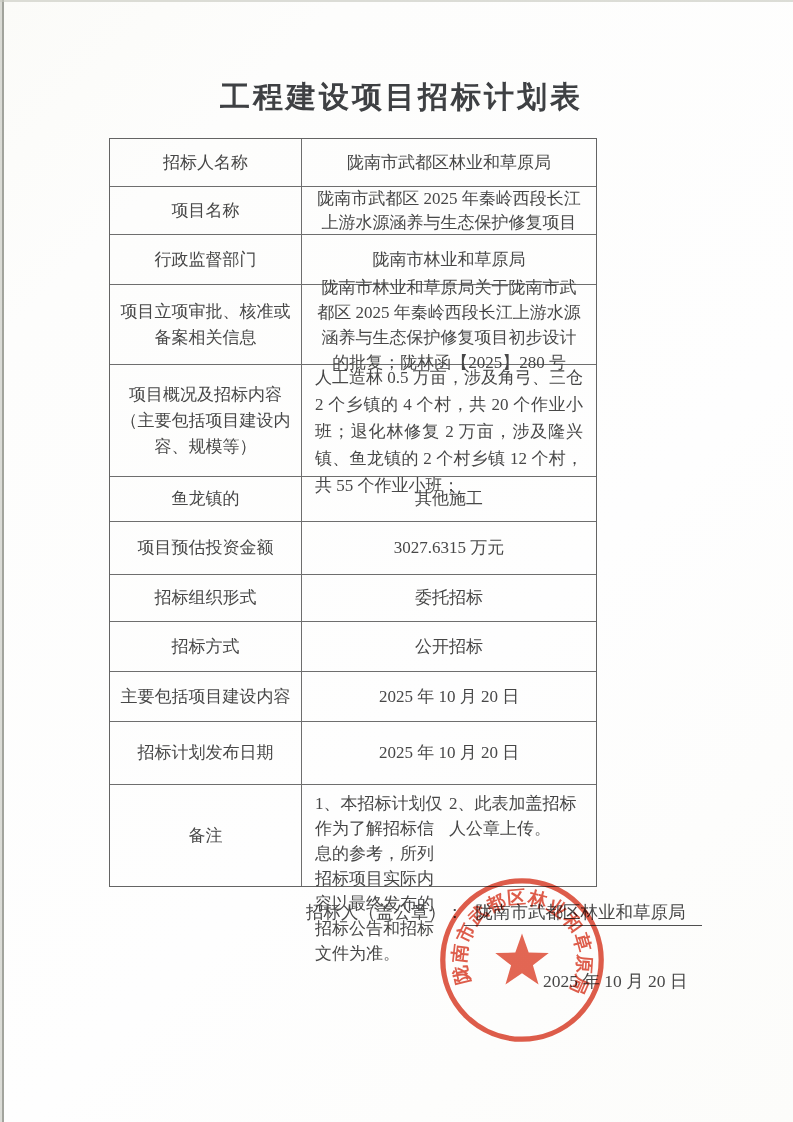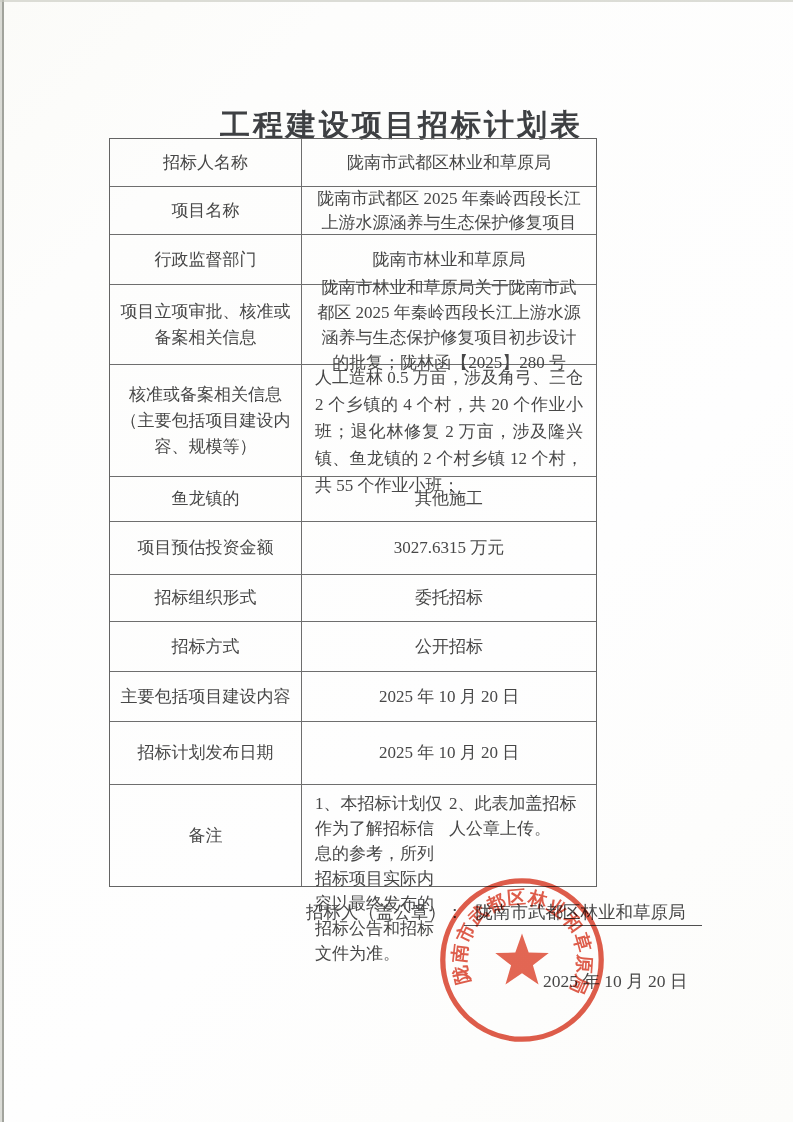--- a/index.html
+++ b/index.html
@@ -10,21 +10,21 @@
     background:linear-gradient(135deg,#fbfbf8 0%,#fdfdfc 18%,#fefefe 60%,#fcfcfa 100%);
     overflow:hidden;
     font-family:"Liberation Serif","DejaVu Serif",serif;
     color:#474747;
   }
   .scan-edge-left{position:absolute;left:2px;top:0;width:2px;height:1122px;background:#83867c;opacity:.75;}
   .scan-edge-left2{position:absolute;left:0;top:0;width:2px;height:1122px;background:#c3c5bc;opacity:.6;}
   .scan-edge-top{position:absolute;left:0;top:0;width:793px;height:2px;background:#c9cbc2;opacity:.65;}
 
   .doc-title{
-    position:absolute;left:117px;top:106px;width:569px;
+    position:absolute;left:117px;top:78px;width:569px;
     margin:0;text-align:center;
     font-size:30px;line-height:38px;font-weight:bold;
     letter-spacing:3px;color:#3e4043;
   }
 
   .tbl{
     position:absolute;left:109px;top:138px;width:488px;
     border:1.6px solid #646464;
     box-sizing:border-box;
     font-size:17px;
@@ -84,21 +84,21 @@
     </div>
     <div class="row r2">
       <div class="cell label">行政监督部门</div>
       <div class="cell value">陇南市林业和草原局</div>
     </div>
     <div class="row r3">
       <div class="cell label">项目立项审批、核准或备案相关信息</div>
       <div class="cell value">陇南市林业和草原局关于陇南市武都区 2025 年秦岭西段长江上游水源涵养与生态保护修复项目初步设计的批复；陇林函【2025】280 号</div>
     </div>
     <div class="row r4">
-      <div class="cell label">核准或备案相关信息（主要包括项目建设内容、规模等）</div>
+      <div class="cell label">项目概况及招标内容（主要包括项目建设内容、规模等）</div>
       <div class="cell value">
           <p>人工造林 0.5 万亩，涉及角弓、三仓 2 个乡镇的 4 个村，共 20 个作业小班；退化林修复 2 万亩，涉及隆兴镇、鱼龙镇的 2 个村乡镇 12 个村，共 55 个作业小班；</p>
         </div>
     </div>
     <div class="row r5">
       <div class="cell label">鱼龙镇的</div>
       <div class="cell value">其他施工</div>
     </div>
     <div class="row r6">
       <div class="cell label">项目预估投资金额</div>

